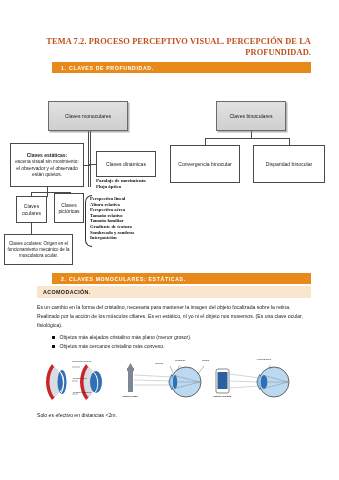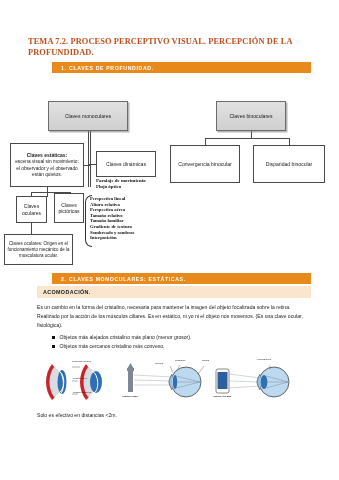--- a/index.html
+++ b/index.html
@@ -8,21 +8,21 @@
     font-family:"Liberation Sans", sans-serif;
     color:#1a1a1a;
     overflow:hidden;
     position:relative;
   }
   .page{position:absolute;inset:0;background:#fff;}
 
   
   .title{
     position:absolute;left:28px;top:36px;width:283px;
-    text-align:left;
+    text-align:right;
     color:#c0501f;
     font-weight:bold;
     font-size:8.4px;
     line-height:11px;
     letter-spacing:.1px;
     font-family:"Liberation Serif", serif;
   }
 
   
   .bar{

